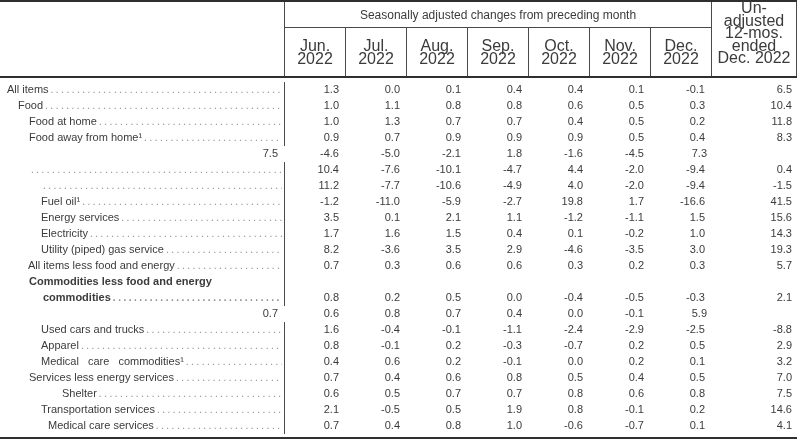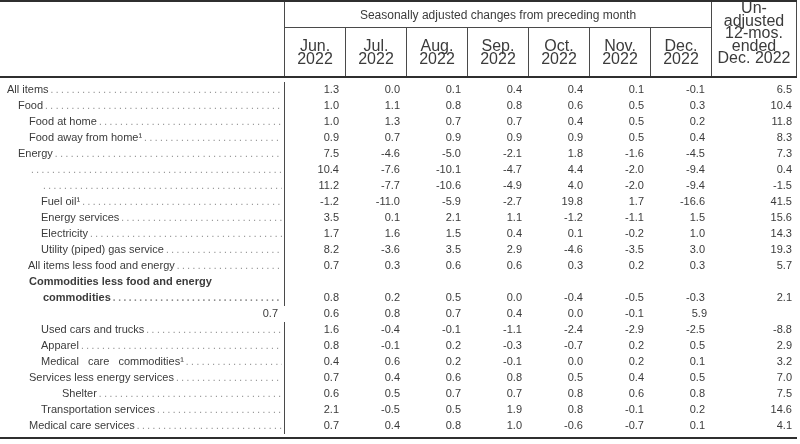--- a/index.html
+++ b/index.html
@@ -169,26 +169,20 @@
         <div class="vcell">0.9</div>
         <div class="vcell">0.7</div>
         <div class="vcell">0.9</div>
         <div class="vcell">0.9</div>
         <div class="vcell">0.9</div>
         <div class="vcell">0.5</div>
         <div class="vcell">0.4</div>
         <div class="vcell unadj">8.3</div>
       </div>
       <div class="brow">
-        <div class="lcell" style="padding-left: 18px;">
-          <div class="lline">
-            <span>Energy</span>
-            <span class="dots"></span>
-          </div>
-        </div>
         <div class="vcell">7.5</div>
         <div class="vcell">-4.6</div>
         <div class="vcell">-5.0</div>
         <div class="vcell">-2.1</div>
         <div class="vcell">1.8</div>
         <div class="vcell">-1.6</div>
         <div class="vcell">-4.5</div>
         <div class="vcell unadj">7.3</div>
       </div>
       <div class="brow">
@@ -418,21 +412,21 @@
         <div class="vcell">2.1</div>
         <div class="vcell">-0.5</div>
         <div class="vcell">0.5</div>
         <div class="vcell">1.9</div>
         <div class="vcell">0.8</div>
         <div class="vcell">-0.1</div>
         <div class="vcell">0.2</div>
         <div class="vcell unadj">14.6</div>
       </div>
       <div class="brow">
-        <div class="lcell" style="padding-left: 29px; justify-content: flex-end;">
+        <div class="lcell" style="padding-left: 48px; justify-content: flex-end;">
           <div class="lline">
             <span>Medical care services</span>
             <span class="dots"></span>
           </div>
         </div>
         <div class="vcell">0.7</div>
         <div class="vcell">0.4</div>
         <div class="vcell">0.8</div>
         <div class="vcell">1.0</div>
         <div class="vcell">-0.6</div>

